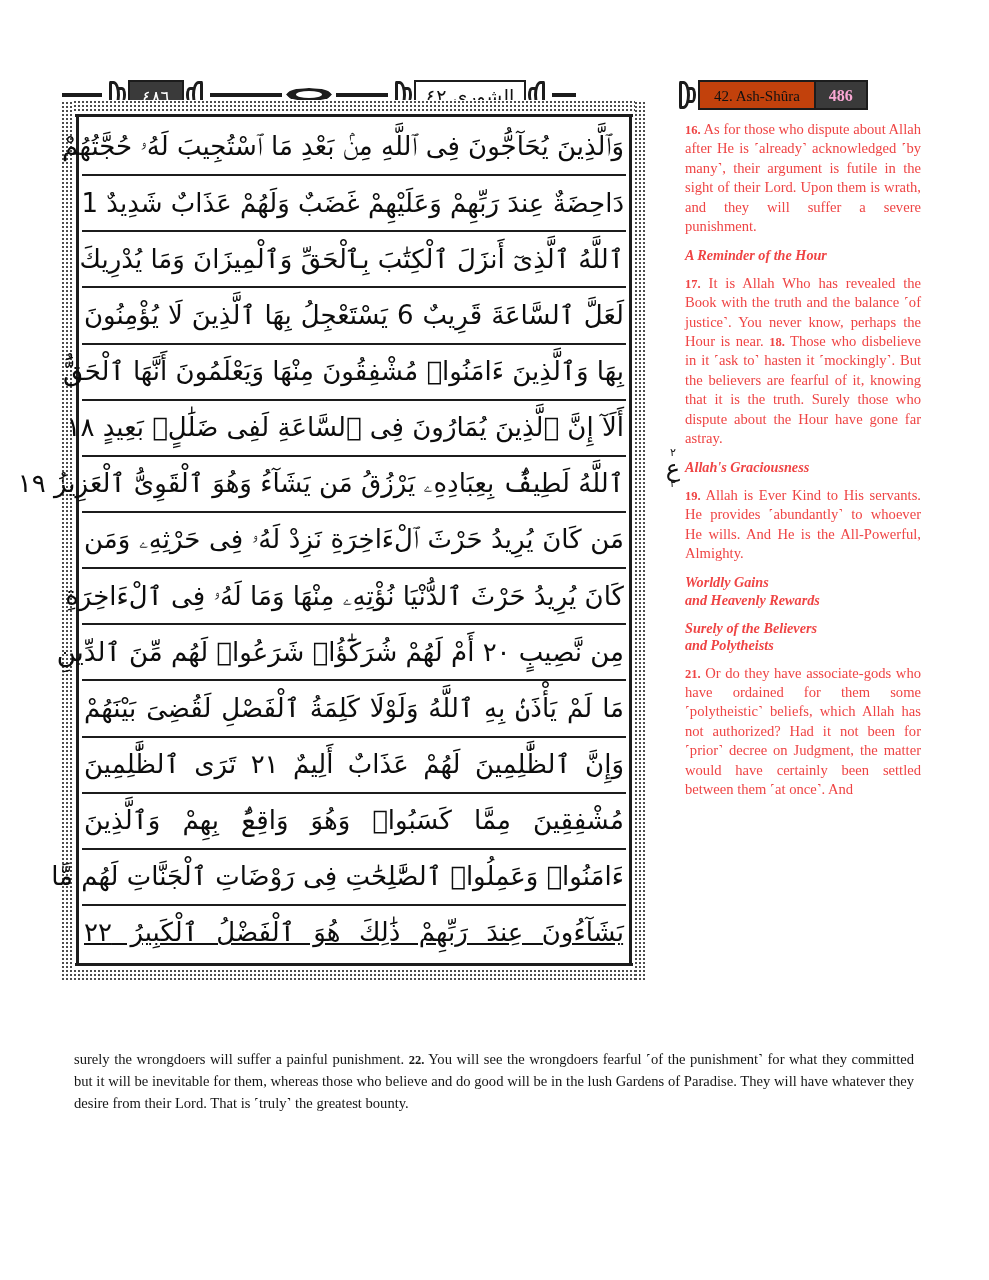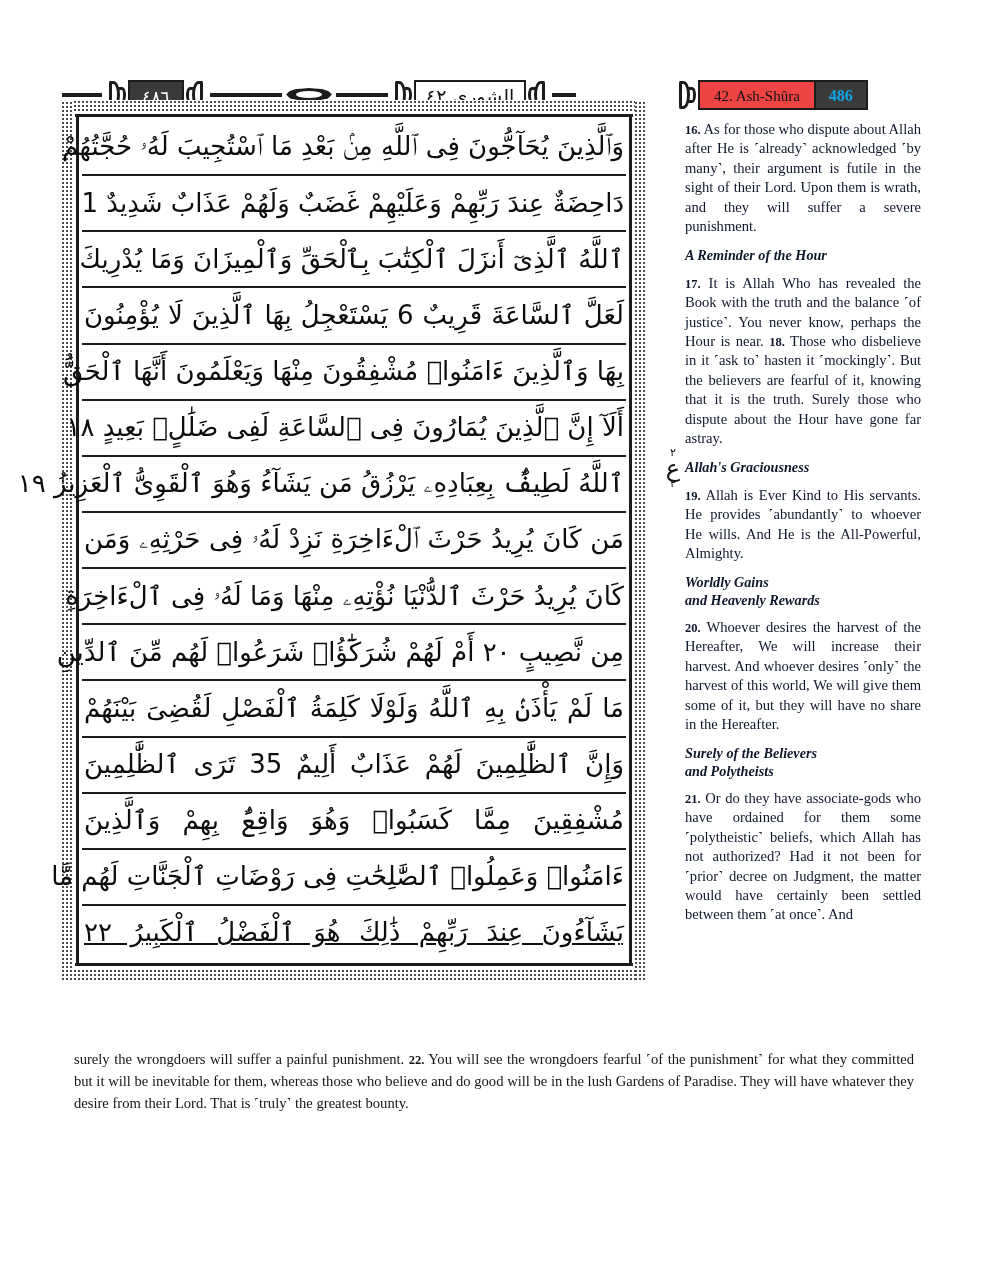--- a/index.html
+++ b/index.html
@@ -147,34 +147,34 @@
     position: absolute;
     left: 672px;
     top: 0;
     width: 250px;
     height: 42px;
     display: flex;
     align-items: center;
     justify-content: flex-start;
   }
   .en-surah-box {
-    background: #ef4444;
+    background: #c2410c;
     border: 2px solid #1c1c1c;
     border-right: none;
     height: 30px;
     line-height: 28px;
     padding: 0 14px;
     font-size: 15px;
     font-family: "Liberation Serif", serif;
     box-sizing: border-box;
     white-space: nowrap;
   }
   .en-pagenum {
     background: #3a3a3a;
-    color: #0ea5e9;
+    color: #f9a8d4;
     border: 2px solid #1c1c1c;
     height: 30px;
     line-height: 28px;
     padding: 0 13px;
     font-size: 16px;
     font-weight: bold;
     font-family: "Liberation Serif", serif;
     box-sizing: border-box;
   }
 
@@ -263,21 +263,21 @@
   
   .en-col {
     position: absolute;
     left: 685px;
     top: 120px;
     width: 236px;
     font-family: "Liberation Serif", serif;
     font-size: 14.6px;
     line-height: 1.33;
     text-align: justify;
-    color: #0f172a;
+    color: #ef4444;
   }
   .en-col p {
     margin: 0 0 0 0;
     text-align: justify;
   }
   .vnum {
     font-weight: bold;
     font-size: 12.5px;
   }
   .sec-head {
@@ -369,21 +369,21 @@
       <div class="ar-line">
           <span>كَانَ يُرِيدُ حَرْثَ ٱلدُّنْيَا نُؤْتِهِۦ مِنْهَا وَمَا لَهُۥ فِى ٱلْءَاخِرَةِ</span>
         </div>
       <div class="ar-line">
           <span>مِن نَّصِيبٍ ٢٠ أَمْ لَهُمْ شُرَكَٰٓؤُا۟ شَرَعُوا۟ لَهُم مِّنَ ٱلدِّينِ</span>
         </div>
       <div class="ar-line">
           <span>مَا لَمْ يَأْذَنۢ بِهِ ٱللَّهُ وَلَوْلَا كَلِمَةُ ٱلْفَصْلِ لَقُضِىَ بَيْنَهُمْ</span>
         </div>
       <div class="ar-line">
-          <span>وَإِنَّ ٱلظَّٰلِمِينَ لَهُمْ عَذَابٌ أَلِيمٌ 35 تَرَى ٱلظَّٰلِمِينَ</span>
+          <span>وَإِنَّ ٱلظَّٰلِمِينَ لَهُمْ عَذَابٌ أَلِيمٌ ٢١ تَرَى ٱلظَّٰلِمِينَ</span>
         </div>
       <div class="ar-line">
           <span>مُشْفِقِينَ مِمَّا كَسَبُوا۟ وَهُوَ وَاقِعٌۢ بِهِمْ وَٱلَّذِينَ</span>
         </div>
       <div class="ar-line">
           <span>ءَامَنُوا۟ وَعَمِلُوا۟ ٱلصَّٰلِحَٰتِ فِى رَوْضَاتِ ٱلْجَنَّاتِ لَهُم مَّا</span>
         </div>
       <div class="ar-line">
           <span>يَشَآءُونَ عِندَ رَبِّهِمْ ذَٰلِكَ هُوَ ٱلْفَضْلُ ٱلْكَبِيرُ ٢٢</span>
         </div>
@@ -403,21 +403,20 @@
     <div class="sec-head">A Reminder of the Hour</div>
 
     <p><span class="vnum">17.</span> <span>It is Allah Who has revealed the Book with the truth and the balance ˹of justice˺. You never know, perhaps the Hour is near.</span> <span class="vnum">18.</span> <span>Those who disbelieve in it ˹ask to˺ hasten it ˹mockingly˺. But the believers are fearful of it, knowing that it is the truth. Surely those who dispute about the Hour have gone far astray.</span></p>
 
     <div class="sec-head">Allah's Graciousness</div>
 
     <p><span class="vnum">19.</span> <span>Allah is Ever Kind to His servants. He provides ˹abundantly˺ to whoever He wills. And He is the All-Powerful, Almighty.</span></p>
 
     <div class="sec-head"><span>Worldly Gains</span><br><span>and Heavenly Rewards</span></div>
 
-    <p><span class="vnum">20.</span> <span>Whoever desires the harvest of the Hereafter, We will increase their harvest. And whoever desires ˹only˺ the harvest of this world, We will give them some of it, but they will have no share in the Hereafter.</span></p>
 
     <div class="sec-head"><span>Surely of the Believers</span><br><span>and Polytheists</span></div>
 
     <p><span class="vnum">21.</span> <span>Or do they have associate-gods who have ordained for them some ˹polytheistic˺ beliefs, which Allah has not authorized? Had it not been for ˹prior˺ decree on Judgment, the matter would have certainly been settled between them ˹at once˺. And</span></p>
   </div>
 
   <div class="bottom-para">
     <p><span>surely the wrongdoers will suffer a painful punishment.</span> <span class="vnum">22.</span> <span>You will see the wrongdoers fearful ˹of the punishment˺ for what they committed but it will be inevitable for them, whereas those who believe and do good will be in the lush Gardens of Paradise. They will have whatever they desire from their Lord. That is ˹truly˺ the greatest bounty.</span></p>
   </div>
 

